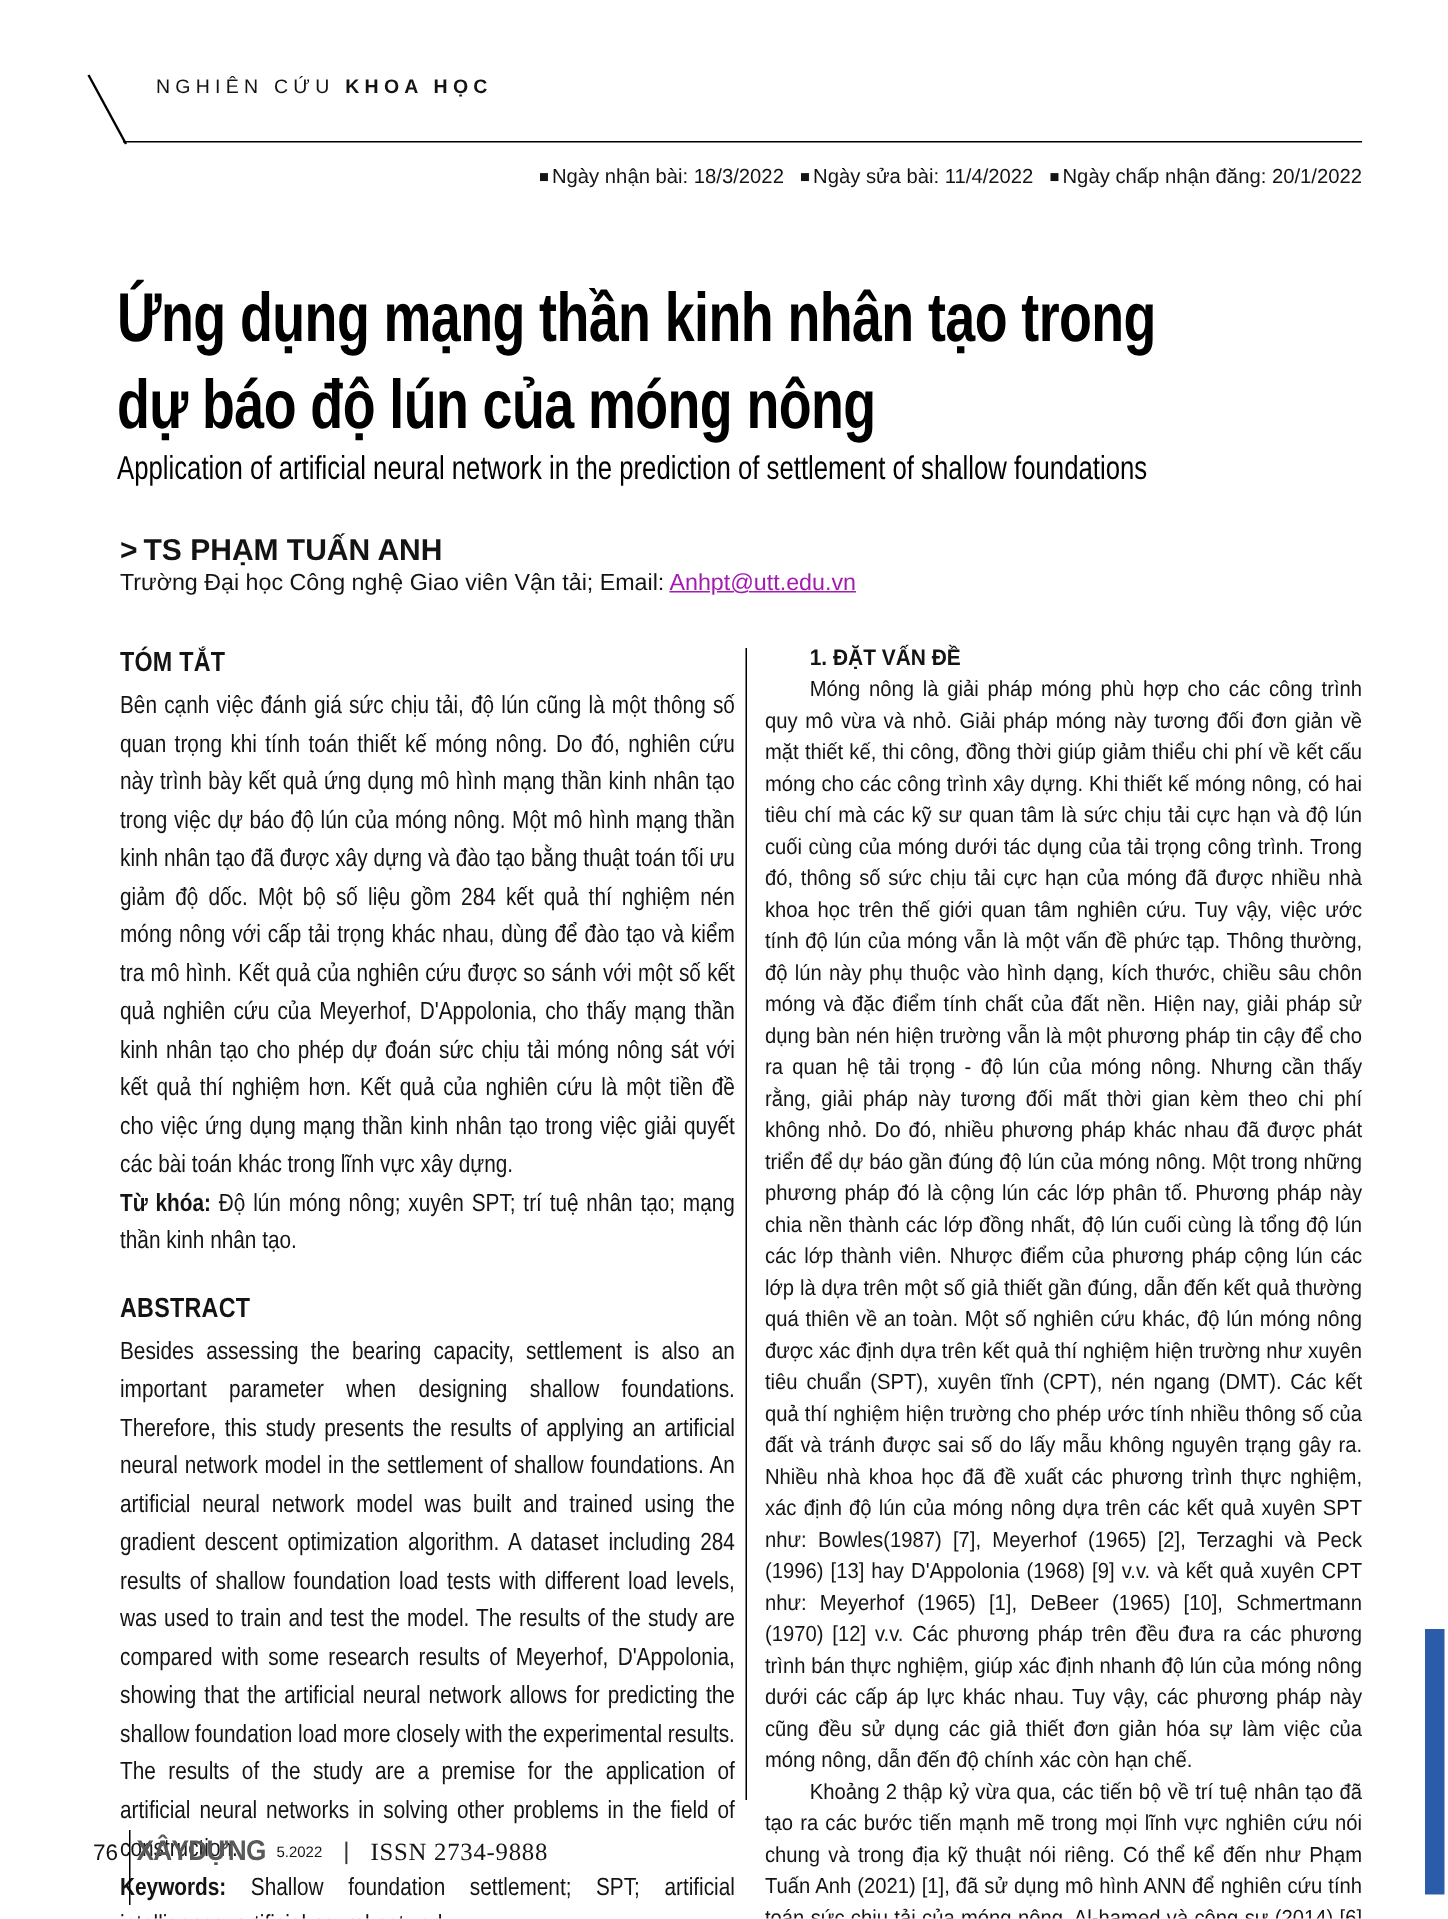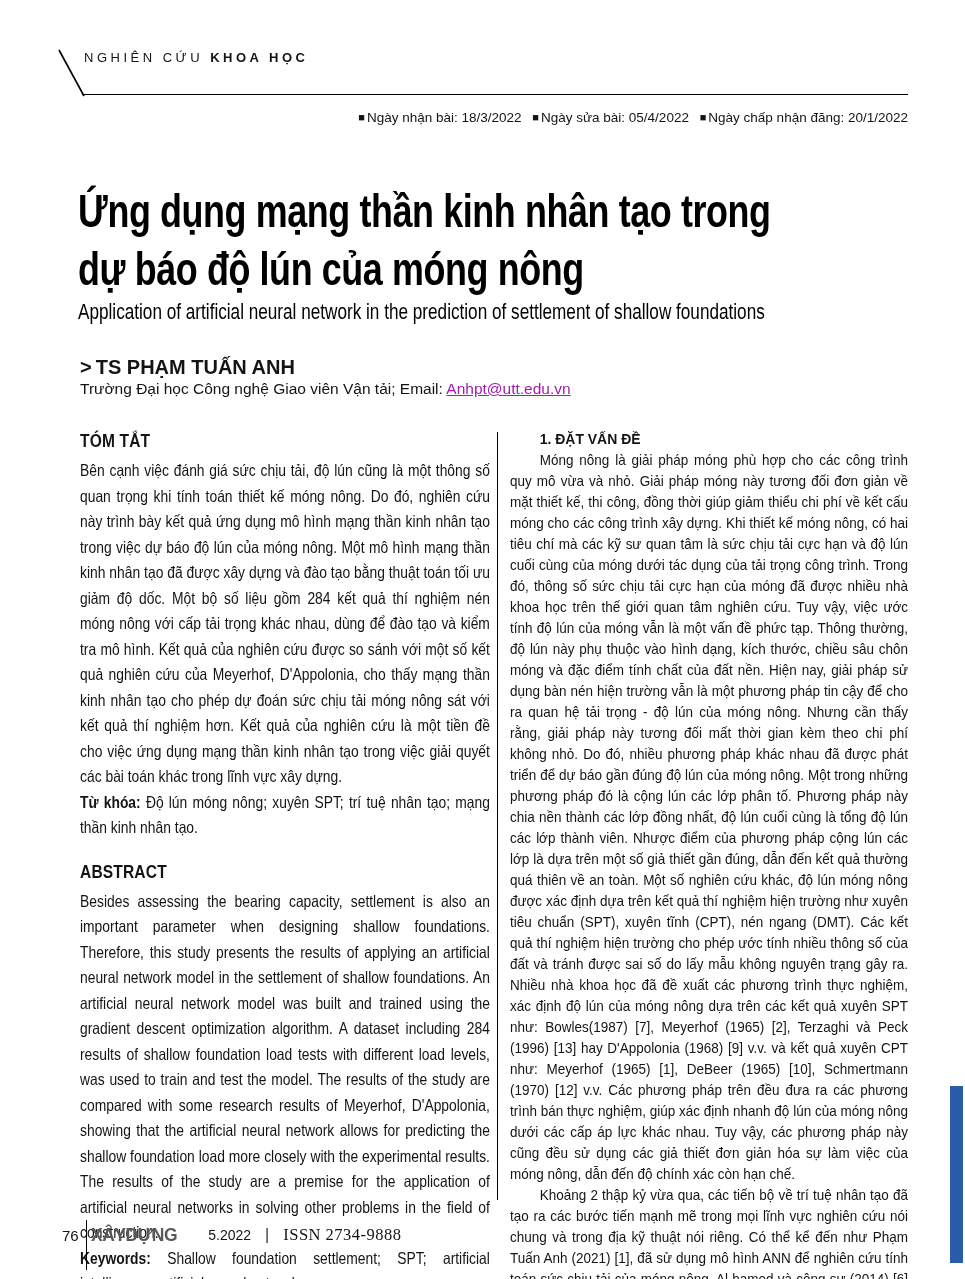--- a/index.html
+++ b/index.html
@@ -8,21 +8,21 @@
     font-family:"Liberation Sans", sans-serif;color:#141414;
     -webkit-font-smoothing:antialiased;
   }
   .page{position:absolute;inset:0;background:#fff;}
 
   
   .section-label{
     position:absolute;left:84px;top:50px;font-size:13px;letter-spacing:3.5px;
     white-space:nowrap;
   }
-  .section-label .reg{font-weight:normal;}
+  .section-label .reg{font-weight:normal;margin-left:20px;}
   .section-label .bold{font-weight:bold;}
   .diag-svg{position:absolute;left:58px;top:48px;}
   .head-rule{position:absolute;left:82px;top:94px;width:826px;border-top:1.6px solid #000;}
 
   .dates{
     position:absolute;left:0;top:110px;width:908px;text-align:right;
     font-size:13.5px;white-space:nowrap;
   }
   .date-seg{margin-left:7px;}
   .sq{font-size:11px;position:relative;top:-1px;margin-right:2px;}
@@ -65,21 +65,21 @@
   .body-par{font-size:14.5px;line-height:21px;text-align:justify;text-indent:32px;margin:0;}
 
   
   .footer{position:absolute;left:62px;top:1224px;display:flex;align-items:center;white-space:nowrap;}
   .page-num{font-size:15px;font-weight:normal;}
   .foot-vline{position:absolute;left:86px;top:1220px;height:50px;border-left:1.6px solid #000;}
   .logo{
     font-size:19px;font-weight:bold;color:#58595b;letter-spacing:-0.5px;
     margin-left:12px;transform:scaleX(0.92);transform-origin:0 50%;
   }
-  .issue{font-size:14px;margin-left:24px;}
+  .issue{font-size:10px;margin-left:0;}
   .foot-sep{margin:0 14px;color:#333;font-weight:normal;}
   .issn{font-family:Liberation Serif, serif;font-size:16.5px;letter-spacing:0.5px;}
 
   
   .edge-tab{position:absolute;left:950px;top:1086px;width:13px;height:177px;background:#2a5caa;}
 </style>
 </head>
 <body>
 
 <div class="page">
@@ -87,21 +87,21 @@
   <svg class="diag-svg" width="28" height="50">
     <line x1="1" y1="2" x2="26" y2="48" stroke="#000" stroke-width="1.6"></line>
   </svg>
   <div class="section-label">
     <span class="reg">NGHIÊN CỨU </span><span class="bold">KHOA HỌC</span>
   </div>
   <div class="head-rule"></div>
 
   <div class="dates">
     <span class="date-seg"><span class="sq">■</span><span>Ngày nhận bài: 18/3/2022</span></span>
-    <span class="date-seg"><span class="sq">■</span><span>Ngày sửa bài: 05/4/2022</span></span>
+    <span class="date-seg"><span class="sq">■</span><span>Ngày sửa bài: 11/4/2022</span></span>
     <span class="date-seg"><span class="sq">■</span><span>Ngày chấp nhận đăng: 20/1/2022</span></span>
   </div>
 
   <div class="title">
     <div>Ứng dụng mạng thần kinh nhân tạo trong</div>
     <div>dự báo độ lún của móng nông</div>
   </div>
   <div class="subtitle">Application of artificial neural network in the prediction of settlement of shallow foundations</div>
 
   <div class="author">

